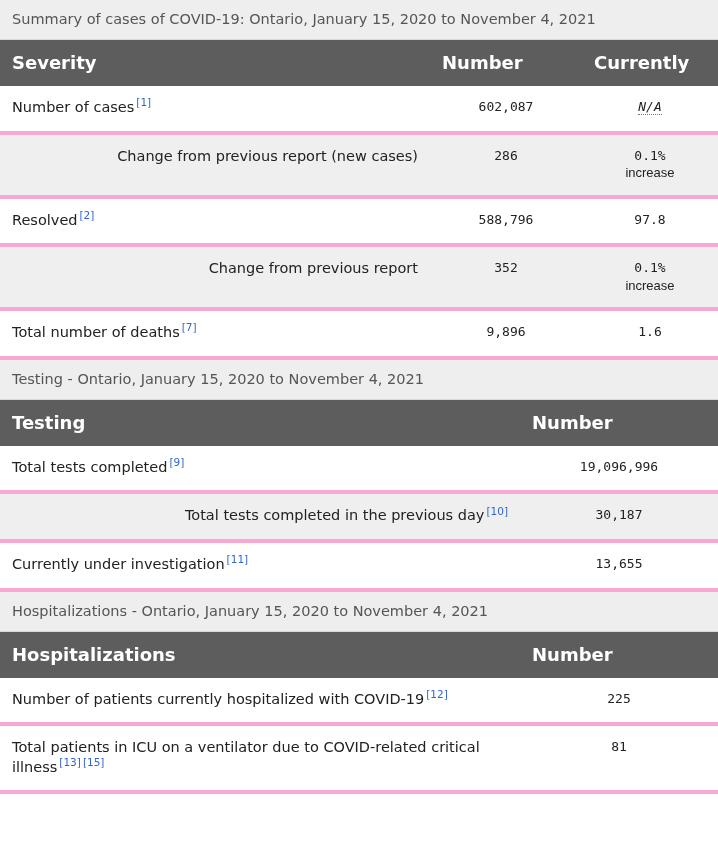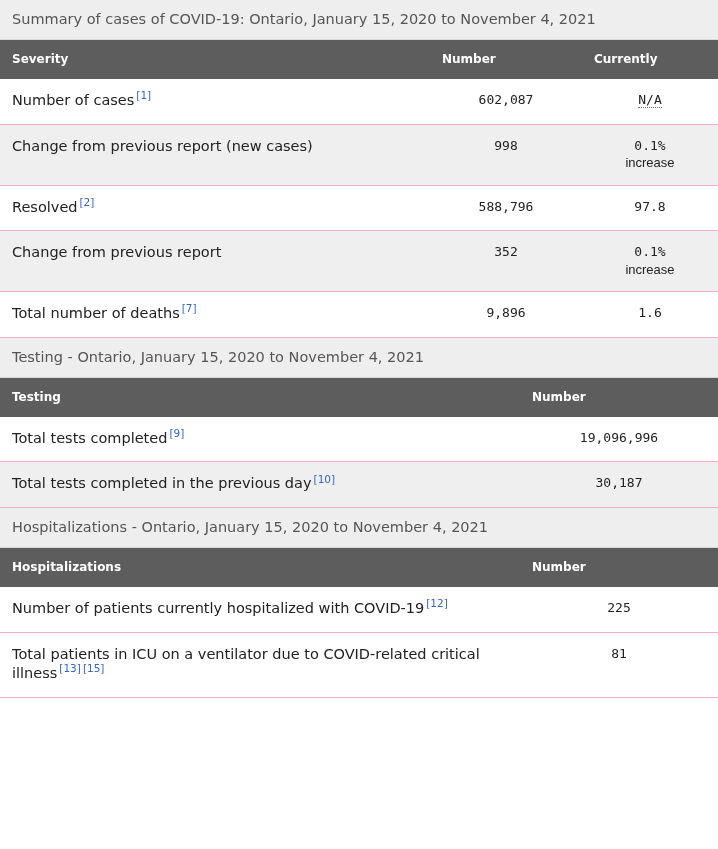--- a/index.html
+++ b/index.html
@@ -29,39 +29,40 @@
     color: #555555;
     font-size: 14.5px;
     padding: 11px 12px 12px 12px;
     border-bottom: 1px solid #d8d8d8;
     font-weight: normal;
   }
   
   .header-row th {
     background: #5d5d5d;
     color: #ffffff;
-    font-size: 12px;
+    font-size: 18px;
     font-weight: bold;
     padding: 12px 12px 13px 12px;
     text-align: left;
     vertical-align: middle;
   }
   .header-row th.num, .header-row th.pct {
     text-align: left;
   }
   
   .data-row td {
     font-size: 14.5px;
     padding: 12px 12px 13px 12px;
     vertical-align: top;
-    border-bottom: 1px solid #f9a8d4;
+    border-bottom: 4px solid #f9a8d4;
     line-height: 1.35;
   }
   .data-row.alt td {
     background: #efefef;
+    text-align: right;
   }
   .data-row td.num, .data-row td.pct {
     text-align: center;
     font-family: "DejaVu Sans Mono", monospace;
     font-size: 13px;
     white-space: pre-line;
   }
   .label-cell {
     color: #222222;
   }
@@ -71,20 +72,21 @@
     vertical-align: super;
     line-height: 0;
     margin-left: 2px;
   }
   sup.ref a {
     color: #3366cc;
     text-decoration: none;
   }
   .na {
     border-bottom: 1px dotted #777777;
+    font-style: italic;
   }
   col.c-label { width: 430px; }
   col.c-num { width: 152px; }
   col.c-pct { width: 136px; }
   col.c2-label { width: 520px; }
   col.c2-num { width: 198px; }
   .sub {
     display: block;
     font-family: Liberation Sans, sans-serif;
     font-size: 13px;
@@ -110,21 +112,21 @@
     </tr>
 
     <tr class="data-row">
       <td class="label-cell"><span>Number of cases</span><sup class="ref"><a href="#">[1]</a></sup></td>
       <td class="num">602,087</td>
       <td class="pct"><span class="na">N/A</span></td>
     </tr>
 
     <tr class="data-row alt">
       <td class="label-cell">Change from previous report (new cases)</td>
-      <td class="num">998</td>
+      <td class="num">286</td>
       <td class="pct"><span>0.1%</span><span class="sub">increase</span></td>
     </tr>
 
     <tr class="data-row">
       <td class="label-cell"><span>Resolved</span><sup class="ref"><a href="#">[2]</a></sup></td>
       <td class="num">588,796</td>
       <td class="pct">97.8</td>
     </tr>
 
     <tr class="data-row alt">
@@ -158,20 +160,24 @@
     <tr class="data-row">
       <td class="label-cell"><span>Total tests completed</span><sup class="ref"><a href="#">[9]</a></sup></td>
       <td class="num">19,096,996</td>
     </tr>
 
     <tr class="data-row alt">
       <td class="label-cell"><span>Total tests completed in the previous day</span><sup class="ref"><a href="#">[10]</a></sup></td>
       <td class="num">30,187</td>
     </tr>
 
+    <tr class="data-row">
+      <td class="label-cell"><span>Currently under investigation</span><sup class="ref"><a href="#">[11]</a></sup></td>
+      <td class="num">13,655</td>
+    </tr>
   </tbody>
 </table>
 
 <table class="table">
   <colgroup>
     <col class="c2-label">
     <col class="c2-num">
   </colgroup>
   <tbody>
     <tr class="caption-row">

